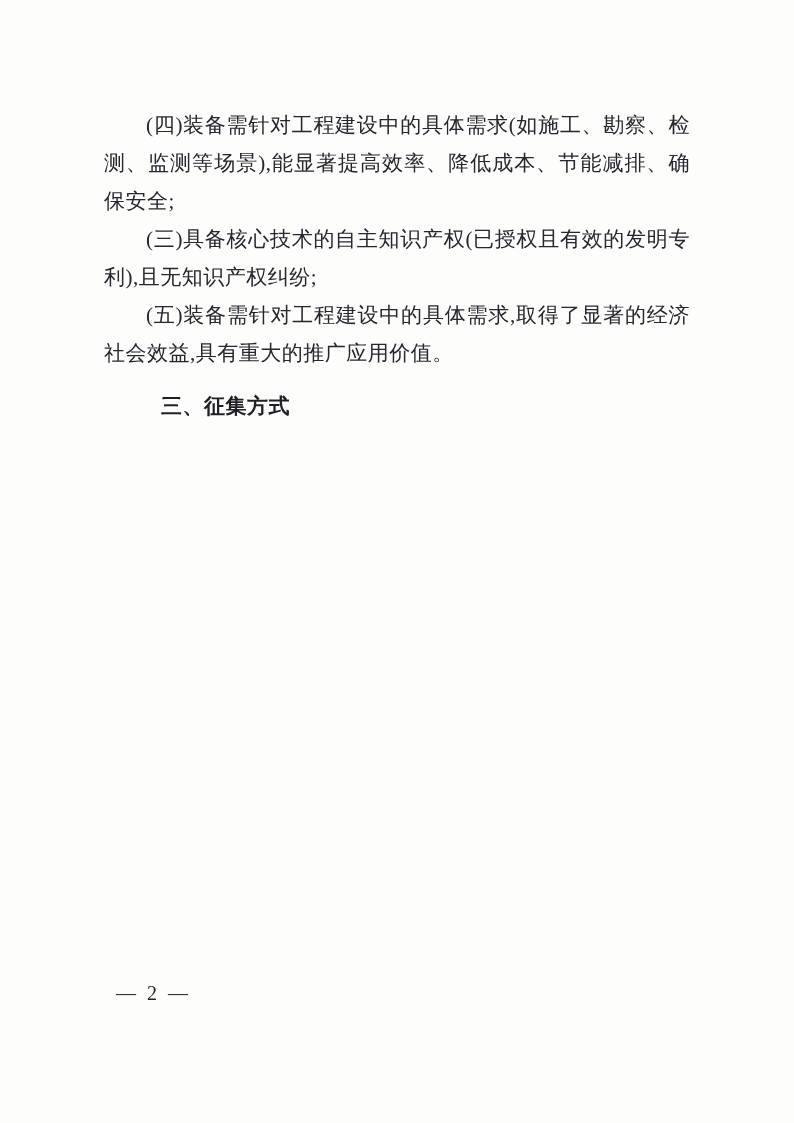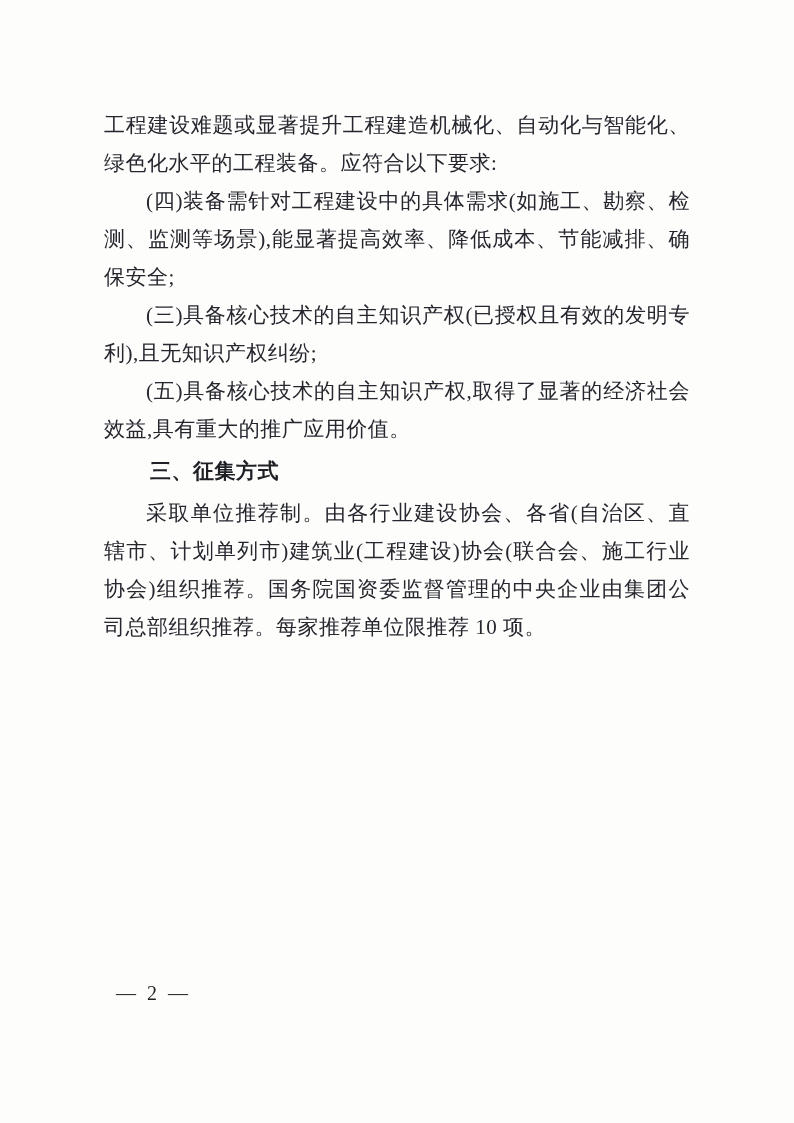--- a/index.html
+++ b/index.html
@@ -28,21 +28,21 @@
     letter-spacing: 0.5px;
   }
   .para {
     margin: 0;
     text-indent: 2em;
   }
   .para.no-indent {
     text-indent: 0;
   }
   .section-heading {
-    margin: 4px;
+    margin: 15px;
     text-indent: 2em;
     font-family: "Liberation Sans", "DejaVu Sans", sans-serif;
     font-weight: 700;
     font-size: 21px;
     line-height: 38px;
     color: #1f2026;
   }
   .page-footer {
     position: absolute;
     left: 116px;
@@ -54,32 +54,30 @@
     letter-spacing: 3px;
   }
 </style>
 </head>
 <body>
 
 <div class="page">
 
   <div class="content">
 
-    <p class="para no-indent">工程建设难题或显著提升工程建造机械化、自动化与智能化、绿色化水平的工程装备。应符合以下要求:</p>
 
 
 
     <p class="para">(四)装备需针对工程建设中的具体需求(如施工、勘察、检测、监测等场景),能显著提高效率、降低成本、节能减排、确保安全;</p>
 
     <p class="para">(三)具备核心技术的自主知识产权(已授权且有效的发明专利),且无知识产权纠纷;</p>
 
-    <p class="para">(五)具备核心技术的自主知识产权,取得了显著的经济社会效益,具有重大的推广应用价值。</p>
+    <p class="para">(五)装备需针对工程建设中的具体需求,取得了显著的经济社会效益,具有重大的推广应用价值。</p>
 
     <p class="section-heading">三、征集方式</p>
 
-    <p class="para">采取单位推荐制。由各行业建设协会、各省(自治区、直辖市、计划单列市)建筑业(工程建设)协会(联合会、施工行业协会)组织推荐。国务院国资委监督管理的中央企业由集团公司总部组织推荐。每家推荐单位限推荐 10 项。</p>
 
 
   </div>
 
   <div class="page-footer">— 2 —</div>
 
 </div>
 
 </body></html>

